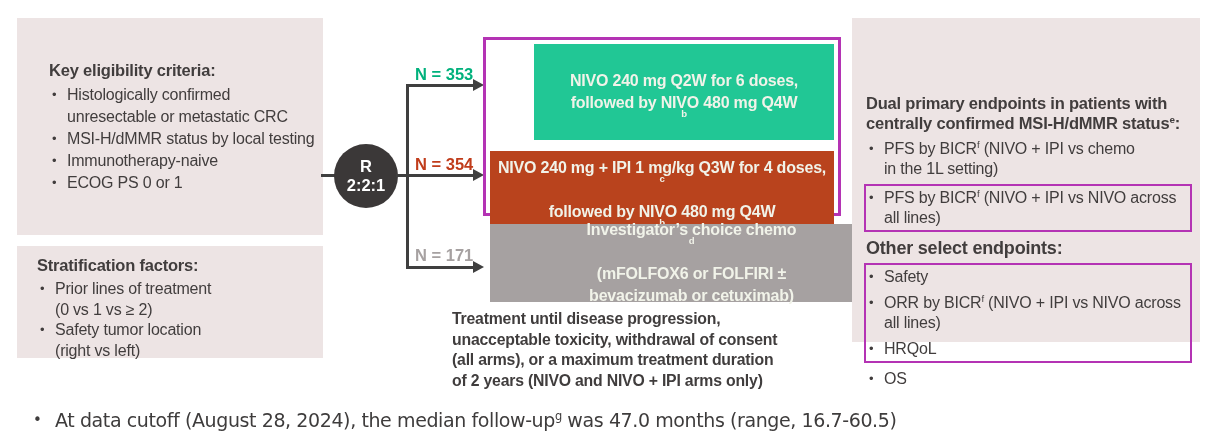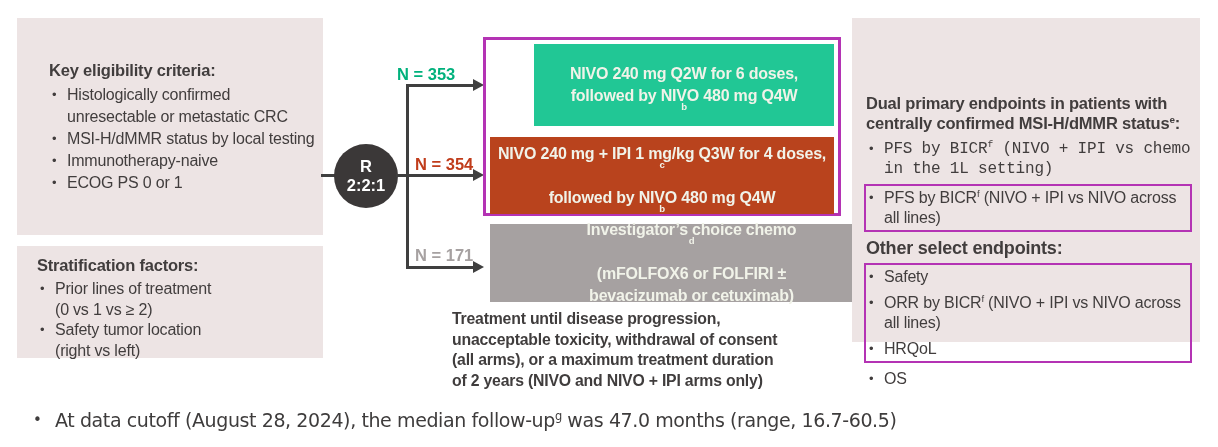--- a/index.html
+++ b/index.html
@@ -41,21 +41,21 @@
 
   .arm-group{
     position:absolute;left:483px;top:37px;width:358px;height:179px;
     border:3px solid var(--purple);background:#fff;padding:4px;
   }
   .arm{
     display:flex;flex-direction:column;align-items:center;justify-content:center;
     text-align:center;font-weight:bold;font-size:16px;line-height:22px;
     color:var(--boxtext);letter-spacing:-0.2px;white-space:nowrap;
   }
-  .arm-green{height:82px;background:var(--green-arm);margin-left:44px;}
+  .arm-green{height:96px;background:var(--green-arm);margin-left:44px;}
   .arm-gap{height:11px;}
   .arm-red{height:77px;background:var(--red-arm);}
   .arm-chemo{position:absolute;left:490px;top:224px;width:403px;height:78px;background:var(--gray-arm);line-height:22px;}
 
   .treat-note{
     position:absolute;left:452px;top:309px;width:406px;
     font-weight:bold;font-size:15.8px;line-height:20.5px;color:#403d3d;letter-spacing:-0.2px;
   }
   .treat-note .line{white-space:nowrap;}
 
@@ -133,21 +133,21 @@
     <span>2:2:1</span>
   </div>
   <div class="vline" style="left:406px;top:84px;height:184px;"></div>
   <div class="hline" style="left:406px;top:84px;width:68px;"></div>
   <div class="ahead" style="left:473px;top:79px;"></div>
   <div class="hline" style="left:396px;top:174px;width:78px;"></div>
   <div class="ahead" style="left:473px;top:169px;"></div>
   <div class="hline" style="left:406px;top:266px;width:68px;"></div>
   <div class="ahead" style="left:473px;top:261px;"></div>
 
-  <div class="nlabel" style="left:397px;top:65px;color:var(--green-text);">N = 353</div>
+  <div class="nlabel" style="left:415px;top:65px;color:var(--green-text);">N = 353</div>
   <div class="nlabel" style="left:415px;top:155px;color:var(--red-text);">N = 354</div>
   <div class="nlabel" style="left:415px;top:246px;color:var(--gray-text);">N = 171</div>
 
   <div class="arm-group">
     <div class="arm arm-green">NIVO 240 mg Q2W for 6 doses,<br>followed by NIVO 480 mg Q4W<sup>b</sup></div>
     <div class="arm-gap"></div>
     <div class="arm arm-red">NIVO 240 mg + IPI 1 mg/kg Q3W for 4 doses,<sup>c</sup><br>followed by NIVO 480 mg Q4W<sup>b</sup></div>
   </div>
   <div class="arm arm-chemo">Investigator’s choice chemo<sup>d</sup><br>(mFOLFOX6 or FOLFIRI ±<br>bevacizumab or cetuximab)</div>
 
@@ -155,21 +155,21 @@
     <span class="line">Treatment until disease progression,</span>
     <span class="line">unacceptable toxicity, withdrawal of consent</span>
     <span class="line">(all arms), or a maximum treatment duration</span>
     <span class="line">of 2 years (NIVO and NIVO + IPI arms only)</span>
   </div>
 
   <div class="panel endpoints">
     <div class="title">Dual primary endpoints in patients with<br>centrally confirmed MSI-H/dMMR status<sup>e</sup>:</div>
     <div class="li">
       <span class="dot">•</span>
-      <span class="txt" style="white-space:nowrap;font-family:Liberation Mono, monospace;">PFS by BICR<sup>f</sup> (NIVO + IPI vs chemo<br>in the 1L setting)</span>
+      <span class="txt" style="white-space:nowrap;">PFS by BICR<sup>f</sup> (NIVO + IPI vs chemo<br>in the 1L setting)</span>
     </div>
     <div class="outline">
       <div class="li">
         <span class="dot">•</span>
         <span class="txt" style="white-space:nowrap;">PFS by BICR<sup>f</sup> (NIVO + IPI vs NIVO across<br>all lines)</span>
       </div>
     </div>
     <div class="subtitle">Other select endpoints:</div>
     <div class="outline">
       <div class="li">

